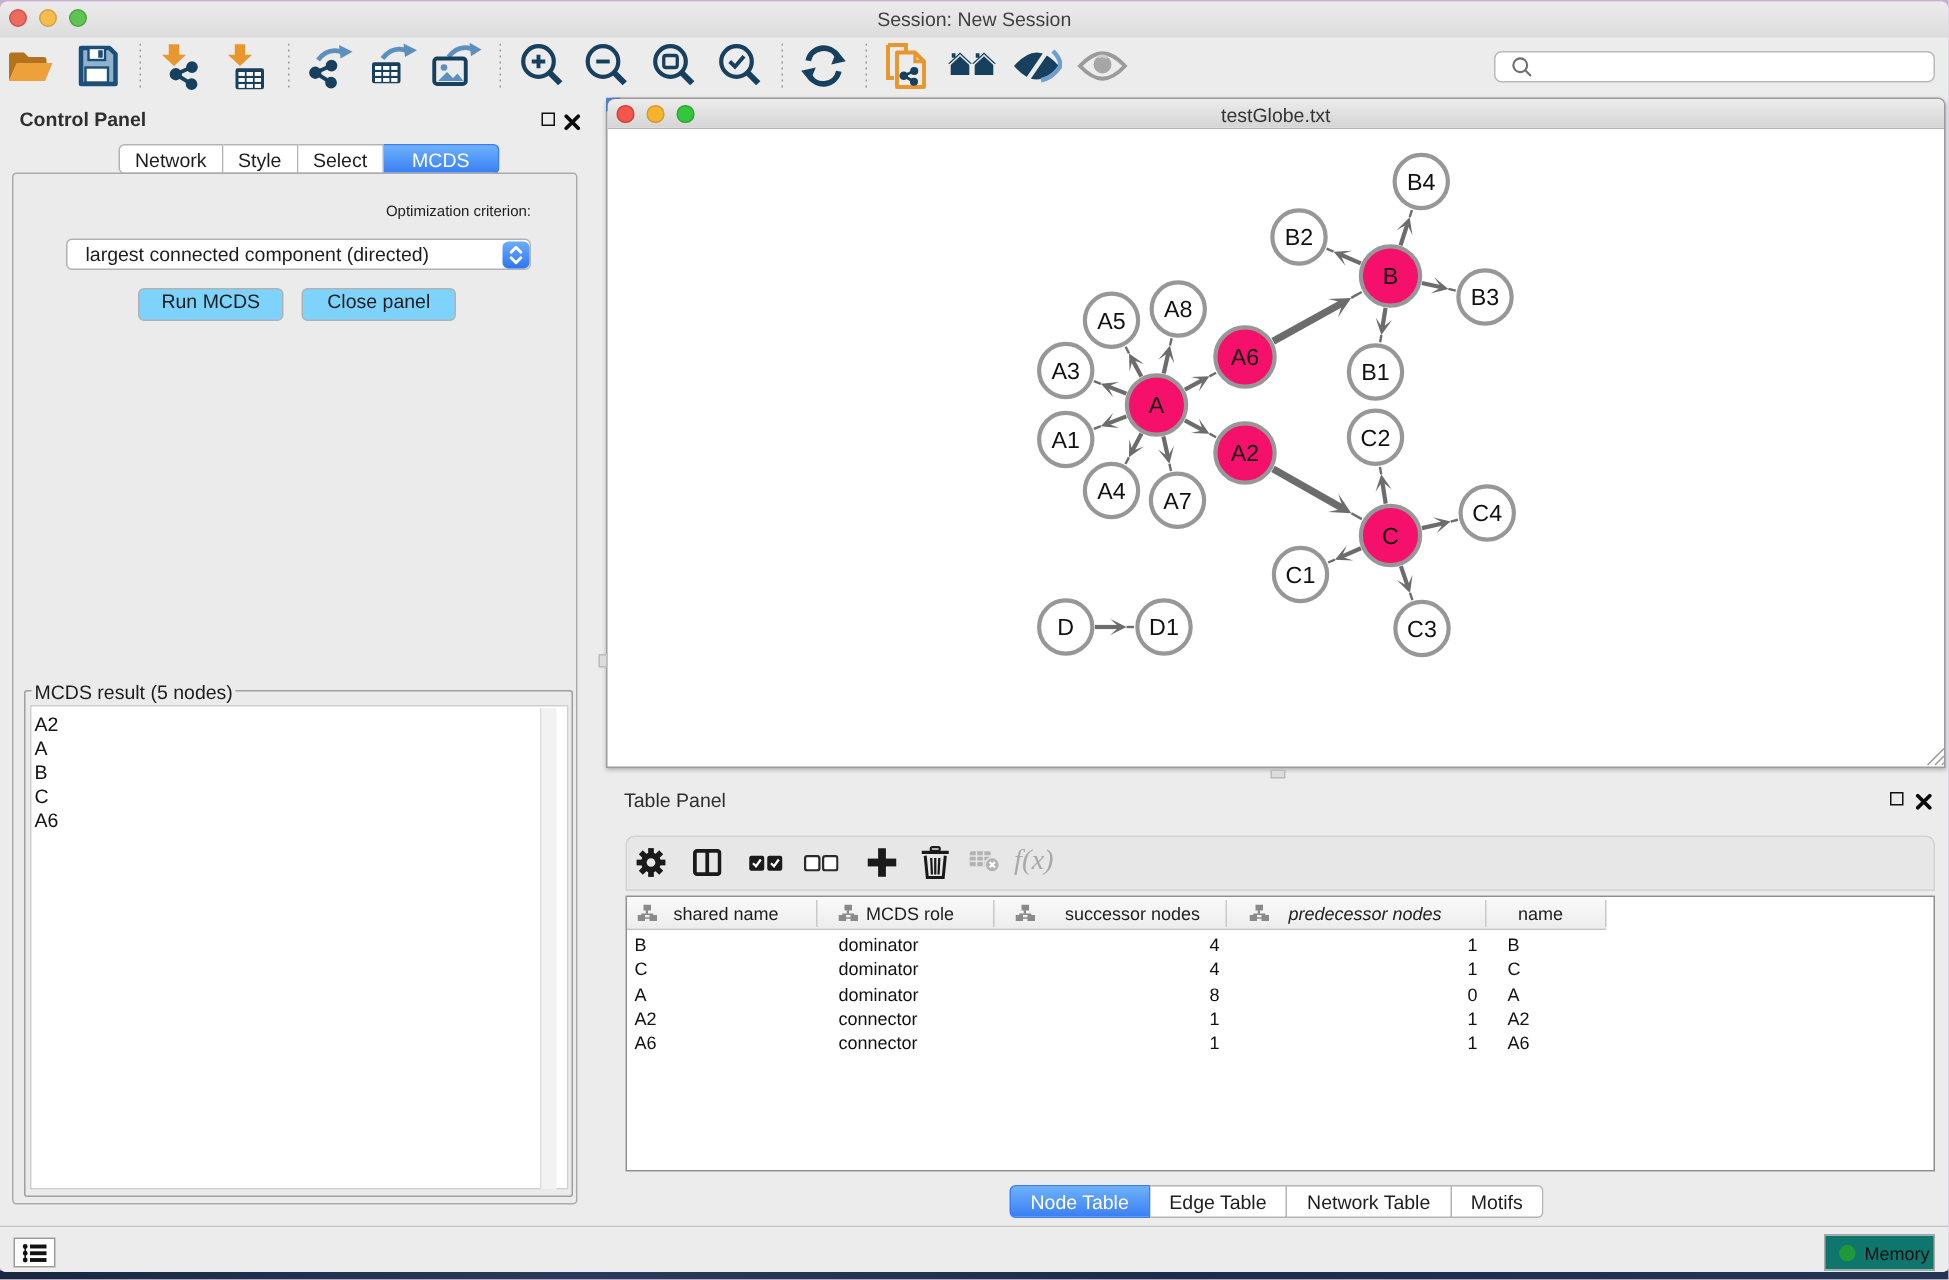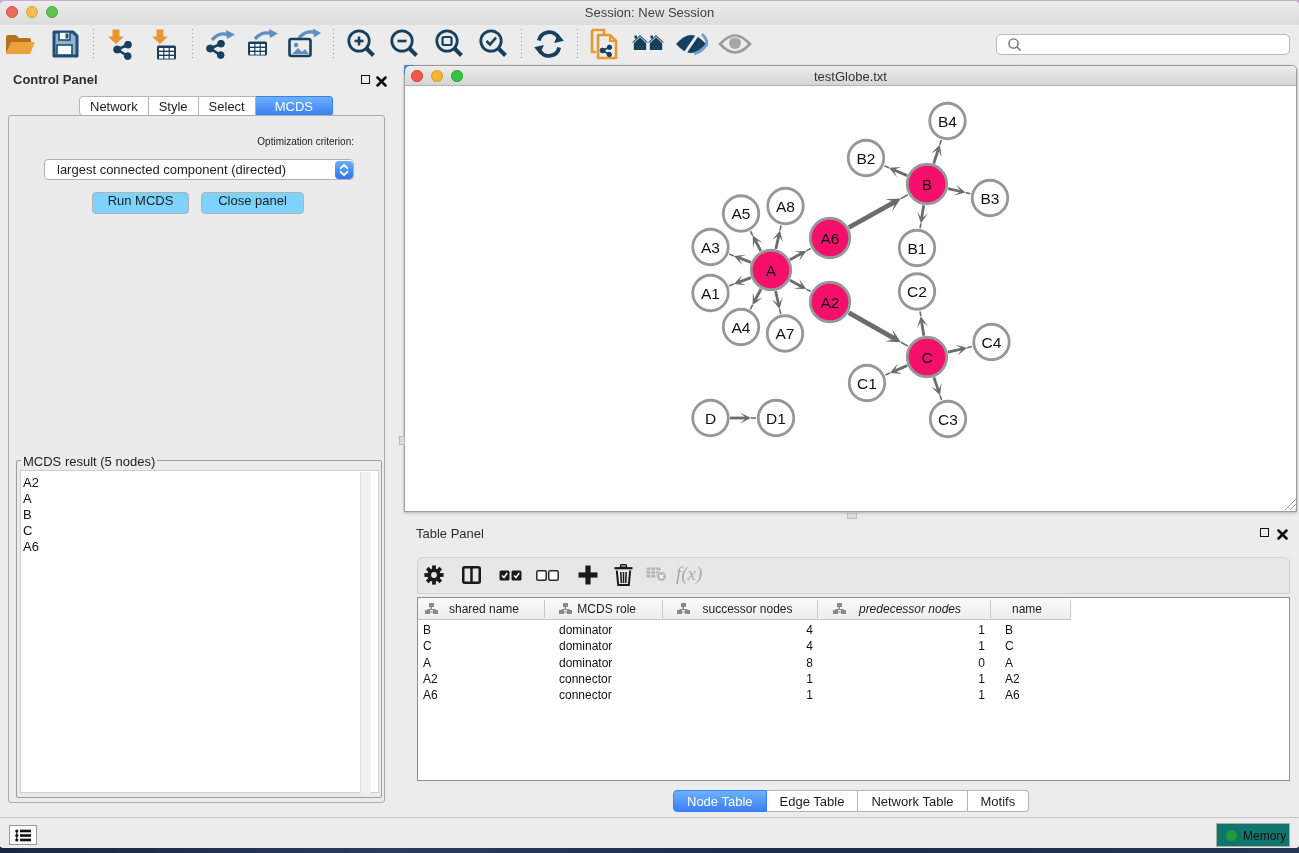--- a/index.html
+++ b/index.html
@@ -457,21 +457,21 @@
           <use href="#orgicon"></use>
         </svg>
       <svg class="abs hicn" style="left:259px; top:5px">
           <use href="#orgicon"></use>
         </svg>
       <svg class="abs hicn" style="left:415px; top:5px">
           <use href="#orgicon"></use>
         </svg>
       <div class="thtext abs" style="left:26px; width:80px; text-align:center;">shared name</div>
       <div class="thtext abs" style="left:158px; width:60px; text-align:right;">MCDS role</div>
-      <div class="thtext abs" style="left:277px; width:105px; text-align:center;">successor nodes</div>
+      <div class="thtext abs" style="left:277px; width:105px; text-align:right;">successor nodes</div>
       <div class="thtext abs" style="left:432px; width:120px; text-align:center;font-style:italic;">predecessor nodes</div>
       <div class="thtext abs" style="left:569px; width:80px; text-align:center;">name</div>
     </div>
     <svg width="0" height="0" style="position:absolute">
         <defs>
       <g id="orgicon" fill="#8a8a8a">
         <rect x="4" y="0" width="5" height="4"></rect>
         <rect x="0" y="7" width="5" height="4"></rect>
         <rect x="8" y="7" width="5" height="4"></rect>
         <path d="M6 4 v2 M2.5 9 h8 M2.5 7 v2 M10.5 7 v2 M6.2 4 h0" stroke="#8a8a8a" stroke-width="1" fill="none"></path>

